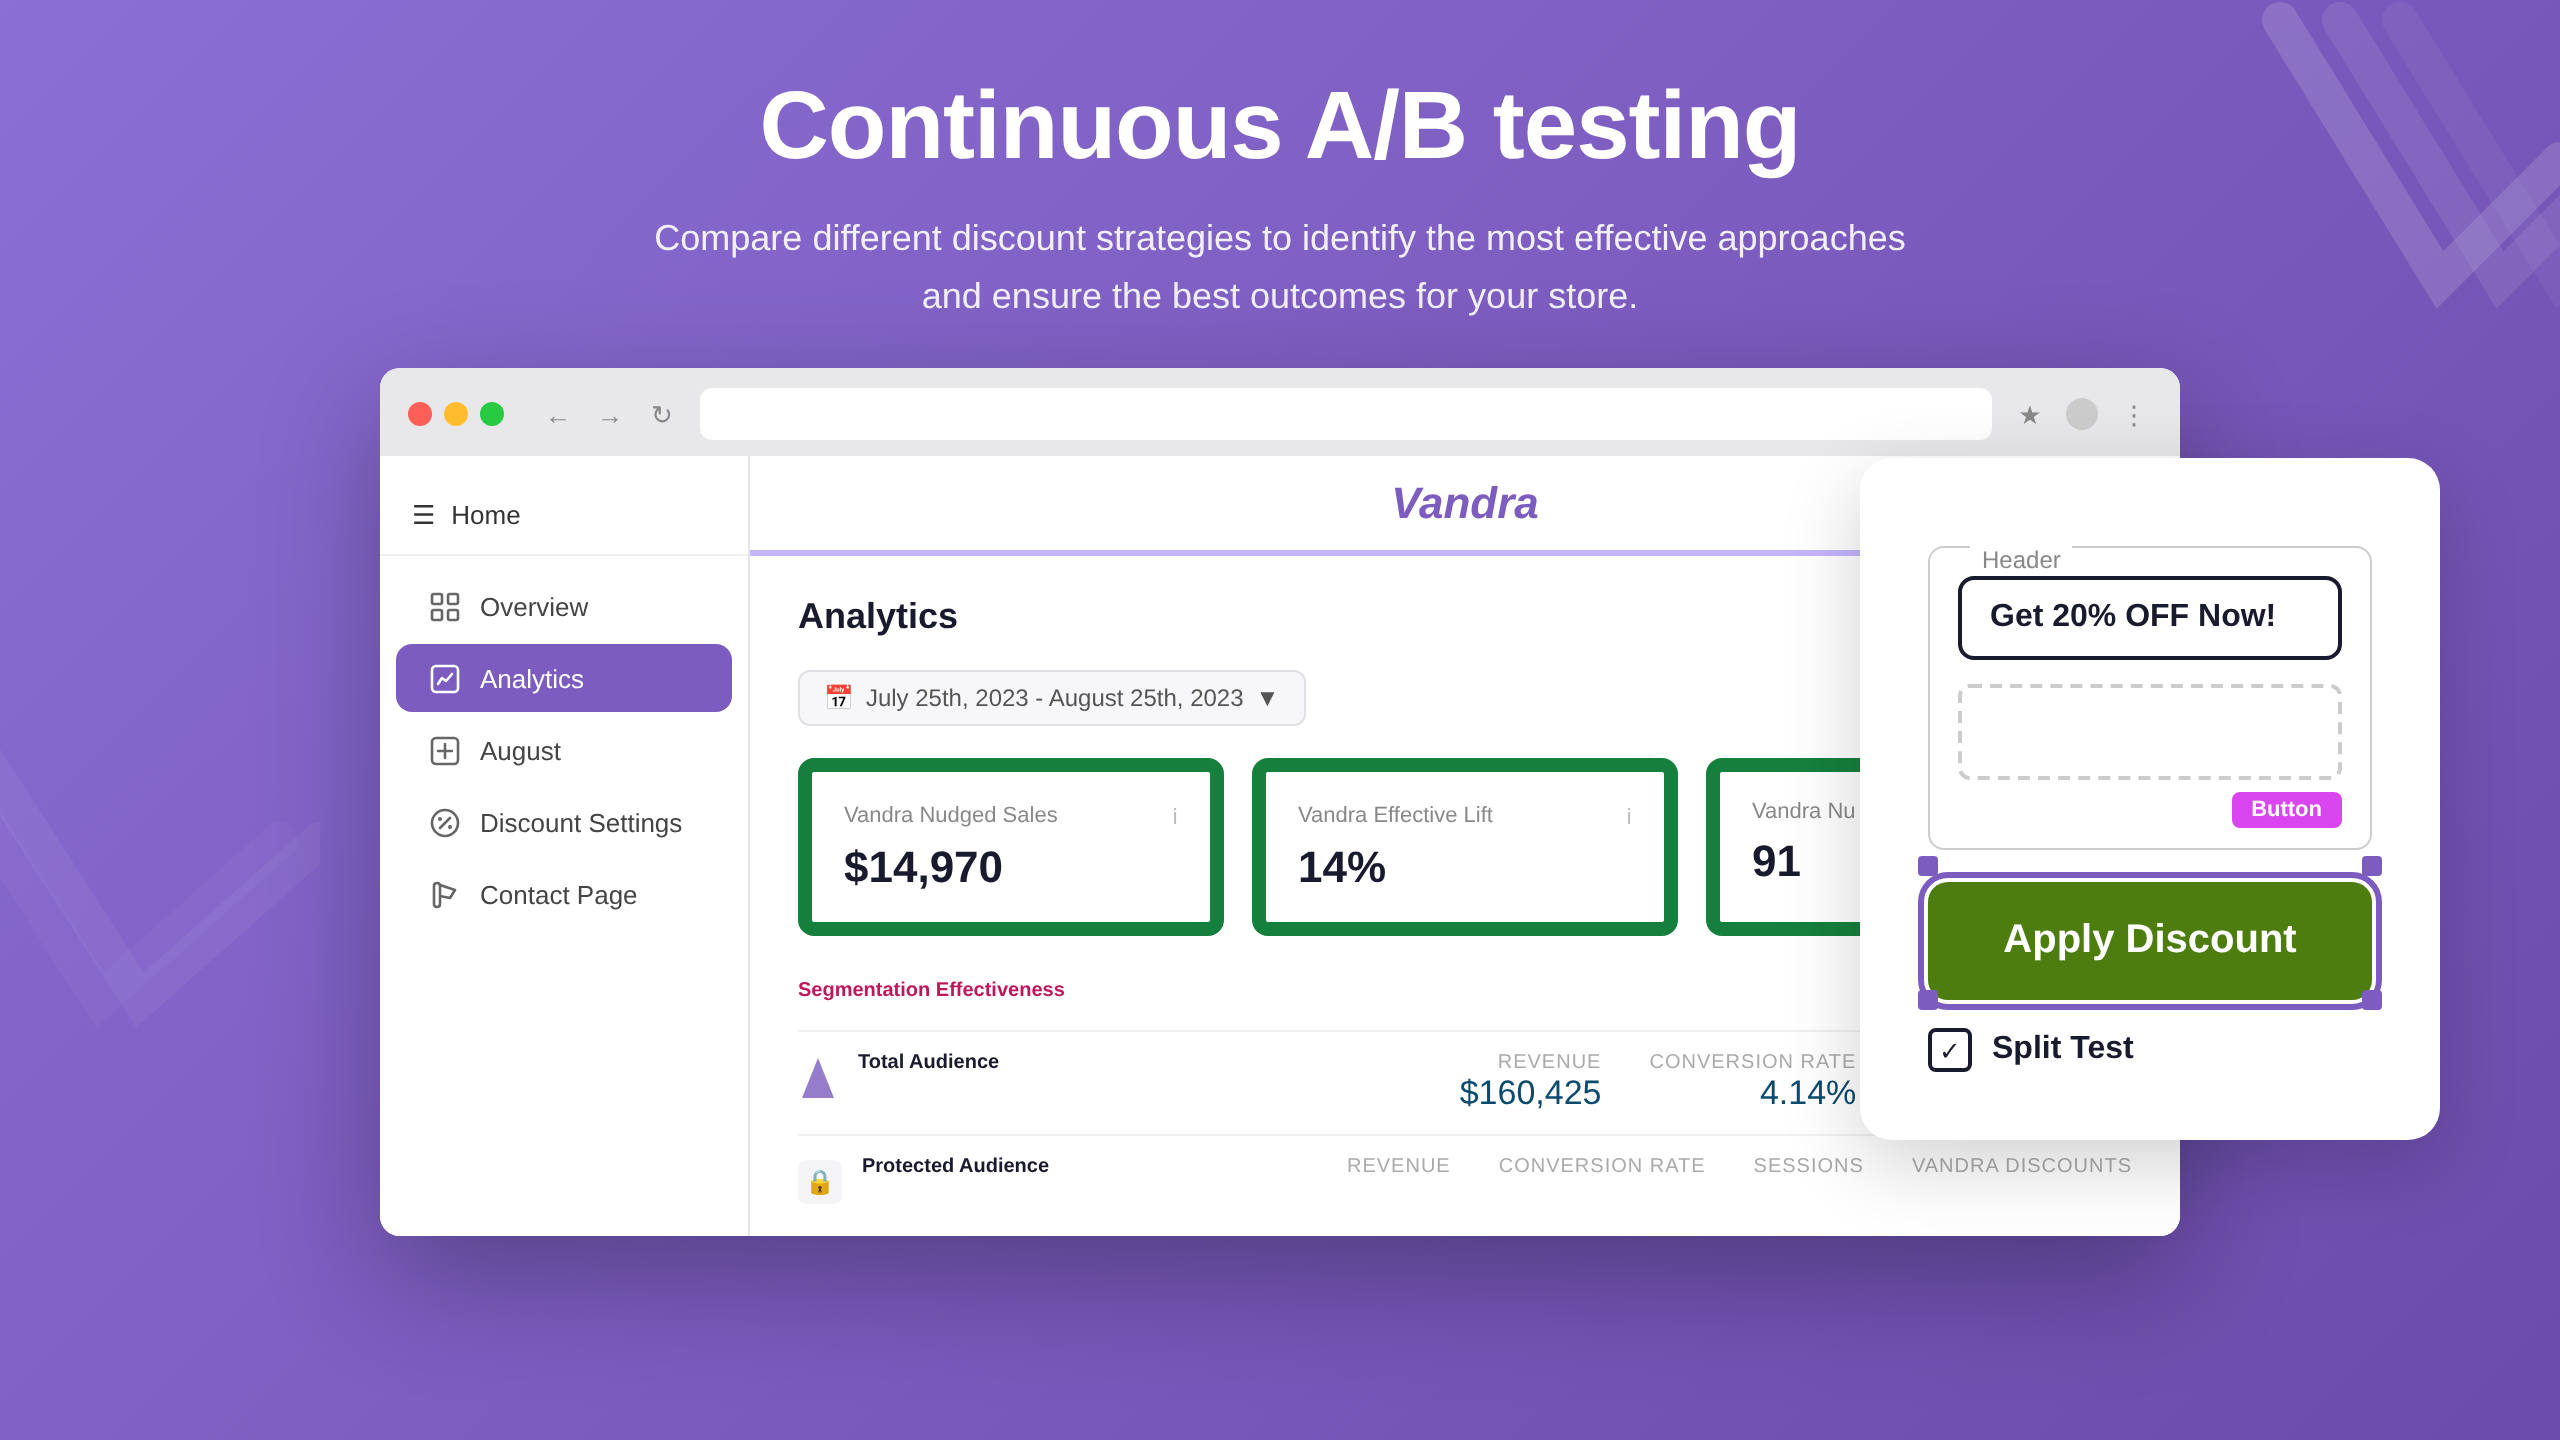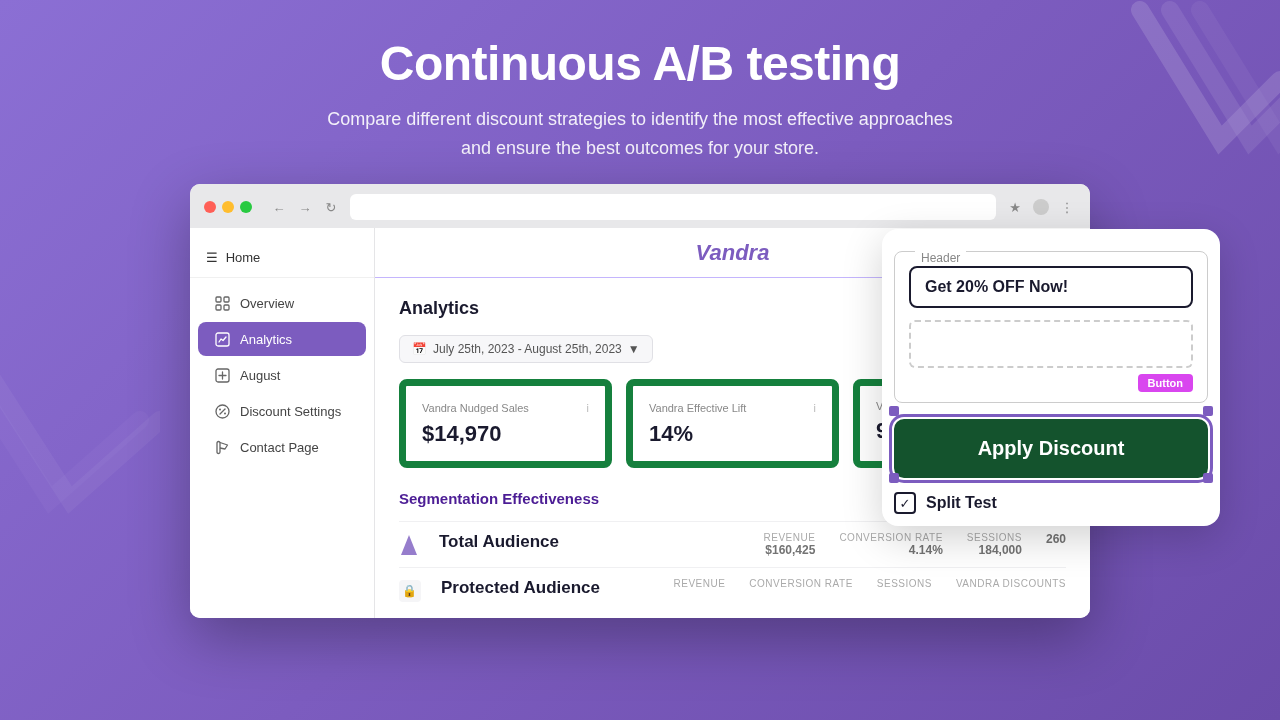--- a/index.html
+++ b/index.html
@@ -184,21 +184,21 @@
 
     
     .main-content {
       flex: 1;
       background: #fff;
       overflow: hidden;
     }
 
     .topbar {
       height: 50px;
-      border-bottom: 1px solid #c4b5fd;
+      border-bottom: 3px solid #c4b5fd;
       display: flex;
       align-items: center;
       justify-content: center;
     }
     .topbar-logo {
       font-size: 22px;
       font-weight: 700;
       color: #7c5cbf;
       font-style: italic;
     }
@@ -248,67 +248,66 @@
       align-items: center;
       justify-content: space-between;
     }
     .metric-value {
       font-size: 22px;
       font-weight: 700;
       color: #1a1a2e;
     }
 
     .seg-section-title {
-      font-size: 15px;
+      font-size: 10px;
       font-weight: 700;
-      color: #4c1d95;
+      color: #be185d;
       margin-bottom: 14px;
     }
 
     .seg-row {
       display: flex;
       align-items: flex-start;
       padding: 10px 0;
       border-top: 1px solid #f0f0f2;
       gap: 10px;
     }
     .seg-icon {
       width: 20px;
       height: 24px;
       display: flex;
       align-items: center;
       justify-content: center;
     }
     .seg-info { flex: 1; }
     .seg-name {
-      font-size: 17px;
+      font-size: 10px;
       font-weight: 600;
       color: #1a1a2e;
-      margin-left: 10px;
     }
     .seg-desc {
       font-size: 11px;
       color: #888;
       margin-top: 2px;
     }
     .seg-stats {
       display: flex;
       gap: 24px;
     }
     .seg-stat { text-align: right; }
     .seg-stat-label {
       font-size: 10px;
       color: #aaa;
       text-transform: uppercase;
       letter-spacing: 0.5px;
     }
     .seg-stat-value {
-      font-size: 12px;
-      font-weight: 700;
-      color: #737373;
+      font-size: 17px;
+      font-weight: 400;
+      color: #0c4a6e;
     }
 
     .protected-row {
       display: flex;
       align-items: flex-start;
       padding: 10px 0;
       border-top: 1px solid #f0f0f2;
       gap: 10px;
     }
     .lock-icon {
@@ -322,25 +321,25 @@
       font-size: 12px;
       color: #7c5cbf;
       margin-top: 2px;
     }
 
     
     .floating-card {
       position: absolute;
       right: -130px;
       top: 45px;
-      width: 338px;
+      width: 290px;
       background: #fff;
       border-radius: 16px;
       box-shadow: 0 12px 40px rgba(0,0,0,0.18);
-      padding: 12px;
+      padding: 34px;
       z-index: 10;
     }
 
     .card-header-label {
       position: absolute;
       top: -1px;
       left: 20px;
       background: #fff;
       padding: 0 6px;
       font-size: 12px;
@@ -381,21 +380,21 @@
     .button-tag {
       background: #d946ef;
       color: #fff;
       font-size: 11px;
       font-weight: 600;
       padding: 3px 10px;
       border-radius: 4px;
     }
 
     .apply-btn {
-      background: #14532d;
+      background: #4d7c0f;
       color: #fff;
       border: none;
       border-radius: 10px;
       padding: 18px 14px;
       font-size: 20px;
       font-weight: 700;
       width: 100%;
       cursor: pointer;
       margin-top: 8px;
       outline: 3px solid #7c5cbf;

